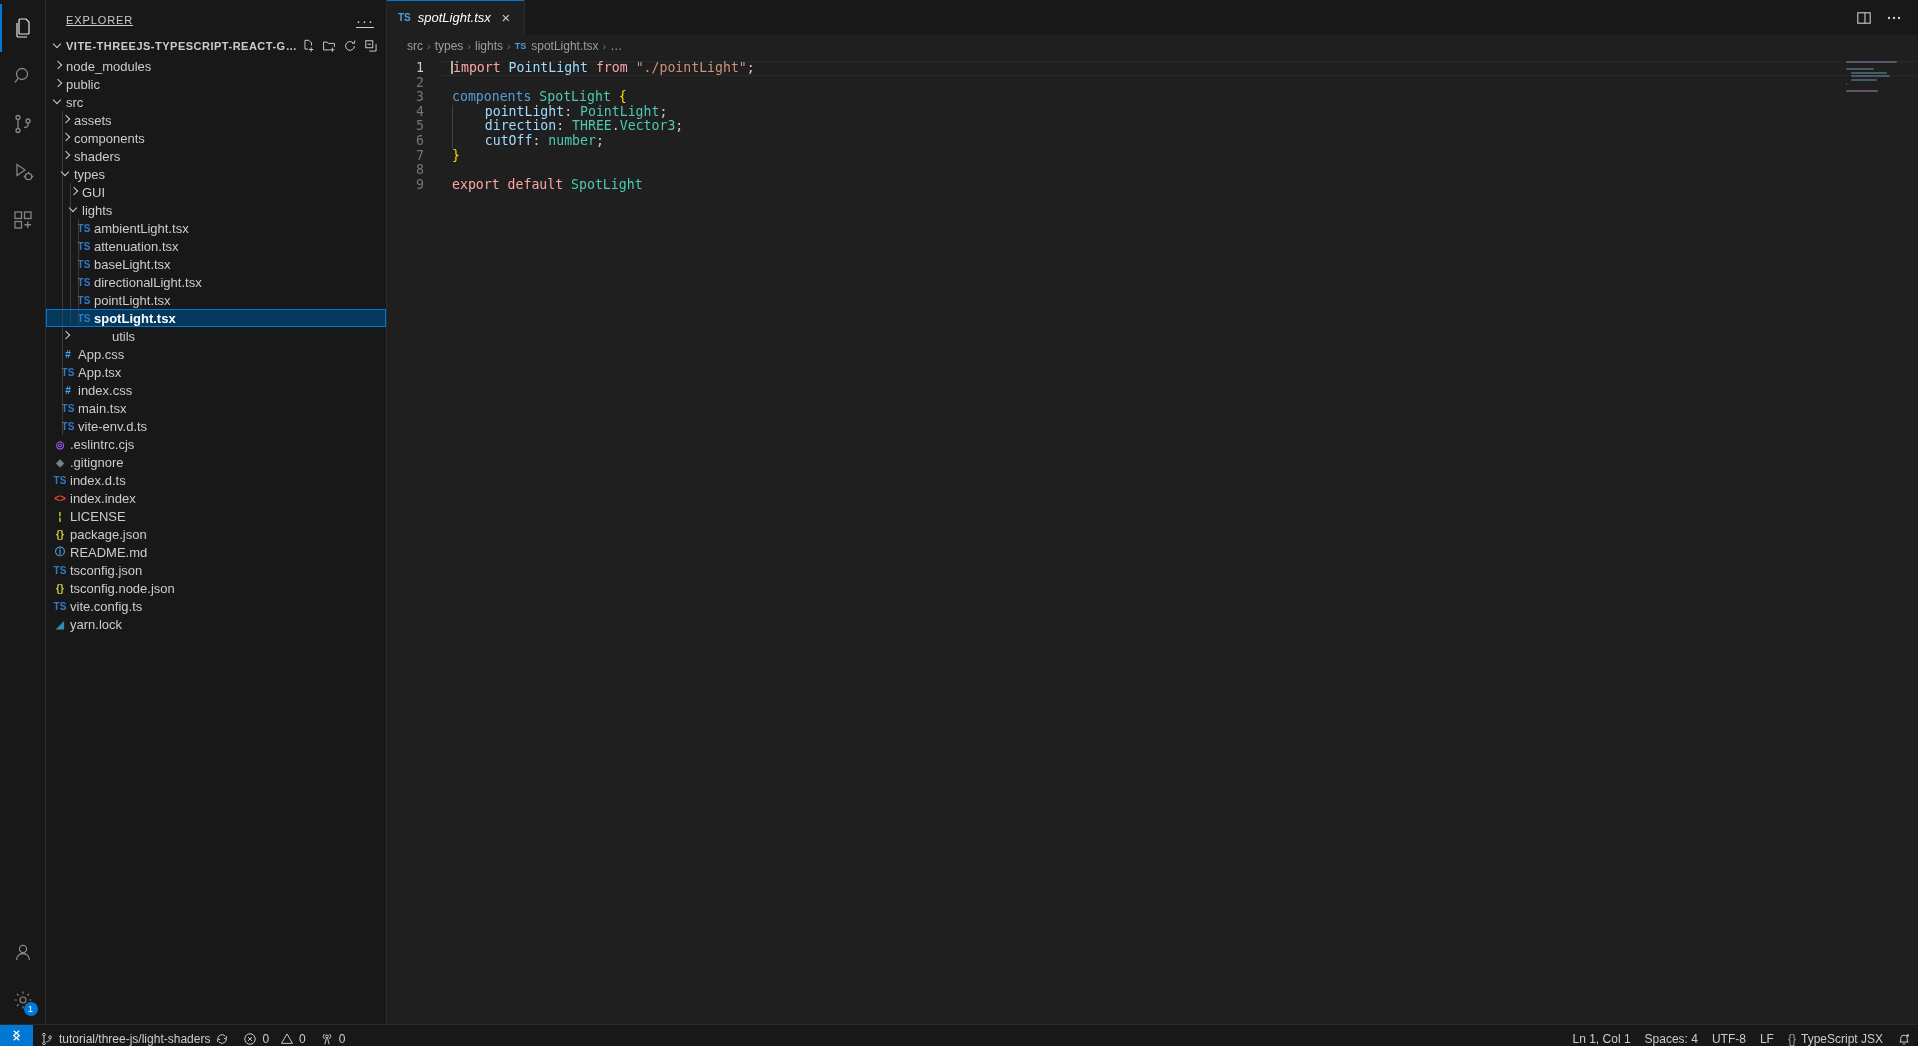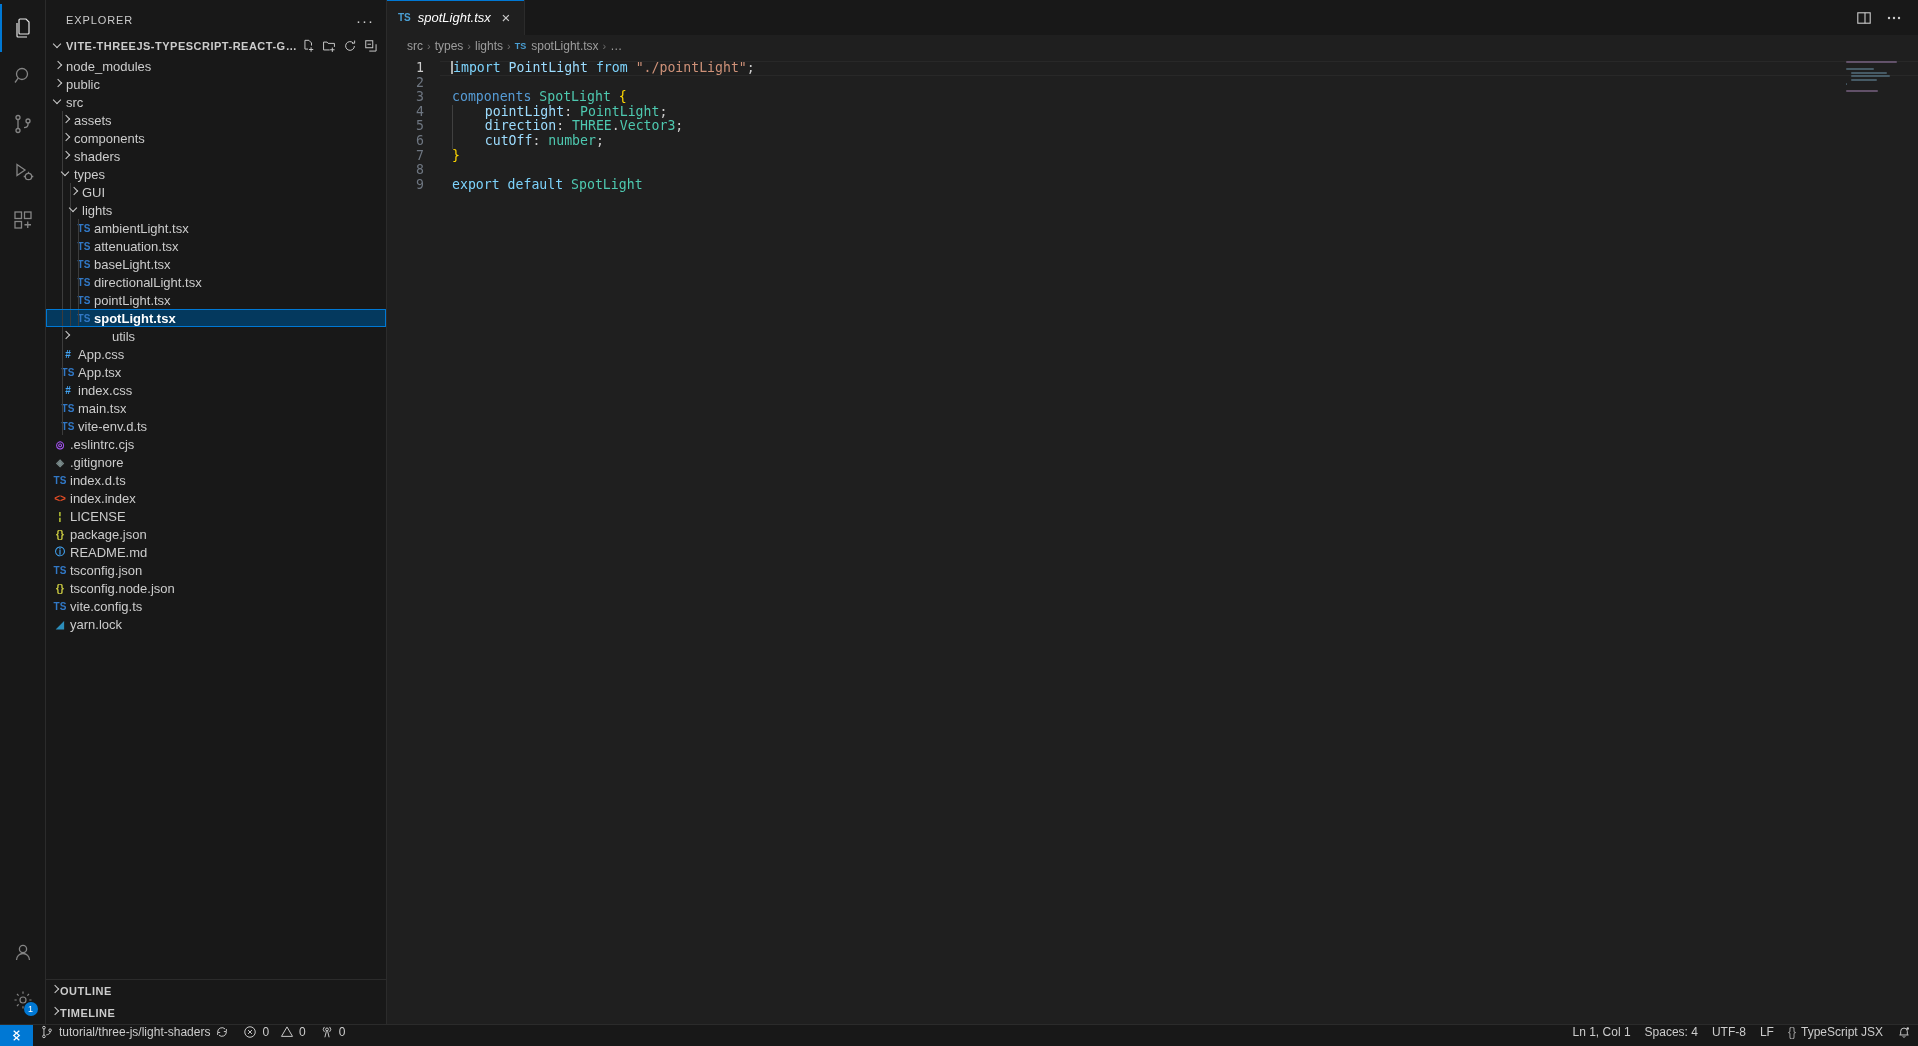--- a/index.html
+++ b/index.html
@@ -36,21 +36,21 @@
   }
 
   
   .sidebar {
     width: 341px; flex: 0 0 341px; background: #181818; border-right: 1px solid #2b2b2b;
     display: flex; flex-direction: column; min-height: 0;
   }
   .sb-header {
     height: 35px; display: flex; align-items: center; justify-content: space-between;
     padding: 5px 12px 0 20px; color: #cccccc; font-size: 11px; letter-spacing: .9px;
-    text-transform: uppercase; flex: 0 0 35px;
+    text-transform: uppercase; flex: 0 0 35px; text-decoration: underline;
   }
   .sb-header .dots { color: #cccccc; font-size: 15px; line-height: 1; cursor: pointer; letter-spacing:1px;}
   .sb-section-head {
     height: 22px; display: flex; align-items: center; padding-left: 4px; padding-right: 8px;
     color: #cccccc; font-size: 11px; font-weight: bold; letter-spacing: .5px;
     text-transform: uppercase; cursor: pointer; flex: 0 0 22px;
   }
   .sb-section-head .twisty { width: 16px; display:flex; align-items:center; justify-content:center; }
   .sb-section-head .root-title {
     flex: 1; overflow: hidden; white-space: nowrap; text-overflow: ellipsis; padding-right: 4px;
@@ -141,37 +141,37 @@
   .cursor {
     display:inline-block; width:2px; height:13px; background:#aeafad; vertical-align:-2px;
     margin-left:-1px;
   }
   .minimap {
     position: absolute; right: 14px; top: 4px; width: 58px; height: 20px; opacity: .62;
   }
   .mm-line { height: 2px; margin-bottom: 1.6px; border-radius: 1px; }
 
   
-  .t-key   { color: #7dd3fc; margin-top: 47px; }
+  .t-key   { color: #fca5a5; margin-top: 47px; }
   .t-key2  { color: #569cd6; }
   .t-type  { color: #4ec9b0; }
   .t-var   { color: #9cdcfe; }
   .t-str   { color: #ce9178; }
   .t-punc  { color: #cccccc; }
   .t-brace2{ color: #ffd700; }
   .t-plain { color: #cccccc; }
 
   
   .statusbar {
     height: 22px; flex: 0 0 22px; background: #181818; display: flex; align-items: center;
     justify-content: space-between; color: #cccccc; font-size: 12px;
     border-top: 1px solid #2b2b2b;
   }
   .sb-left, .sb-right { display: flex; align-items: center; height: 100%; }
-  .st-item { display: flex; align-items: flex-start; gap: 5px; padding: 0 7px; height: 100%; cursor: pointer; }
+  .st-item { display: flex; align-items: flex-end; gap: 5px; padding: 0 7px; height: 100%; cursor: pointer; }
   .remote { background: #0078d4; color: #fff; padding: 0 9px; height: 100%; display: flex; align-items: center; }
   svg { display: block; }
 </style>
 </head>
 <body>
 
 <div class="app">
   <div class="body-row">
 
     <div class="activitybar">
@@ -458,30 +458,20 @@
           <div class="row" style="padding-left: 4px;">
             <span class="ficon" style="color: rgb(49, 120, 198);">TS</span>
             <span class="label">vite.config.ts</span>
           </div>
           <div class="row" style="padding-left: 4px;">
             <span class="ficon" style="color: rgb(44, 142, 187);">◢</span>
             <span class="label">yarn.lock</span>
           </div>
         </div>
 
-      <div class="sb-bottom">
-        <div class="sb-panel">
-          <span class="twisty"><i class="chev"></i></span>
-          <span>OUTLINE</span>
-        </div>
-        <div class="sb-panel">
-          <span class="twisty"><i class="chev"></i></span>
-          <span>TIMELINE</span>
-        </div>
-      </div>
     </div>
 
     <div class="editor">
       <div class="tabsbar">
         <div class="tabs">
           <div class="tab active">
             <span class="ts-ico">TS</span>
             <span class="tab-title">spotLight.tsx</span>
             <span class="close">×</span>
           </div>

